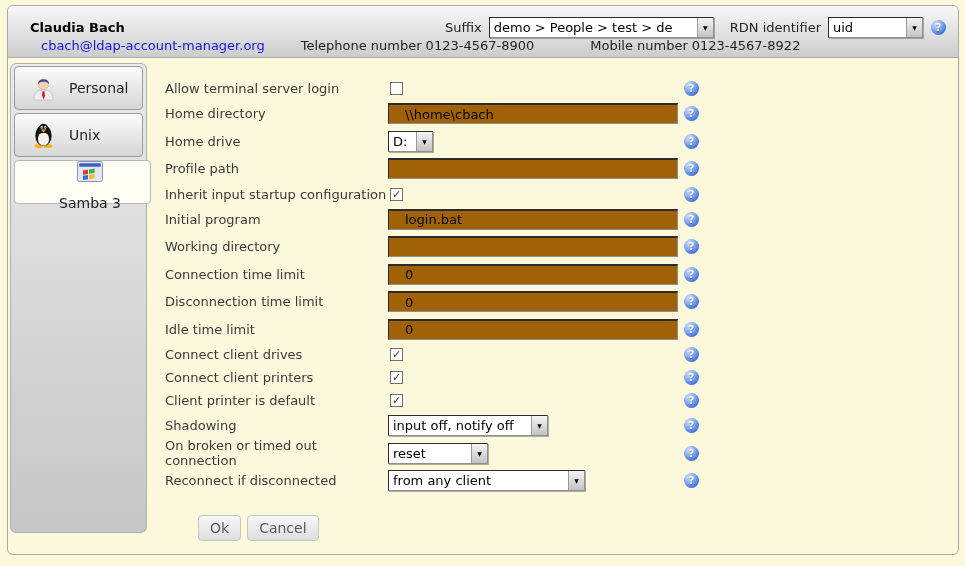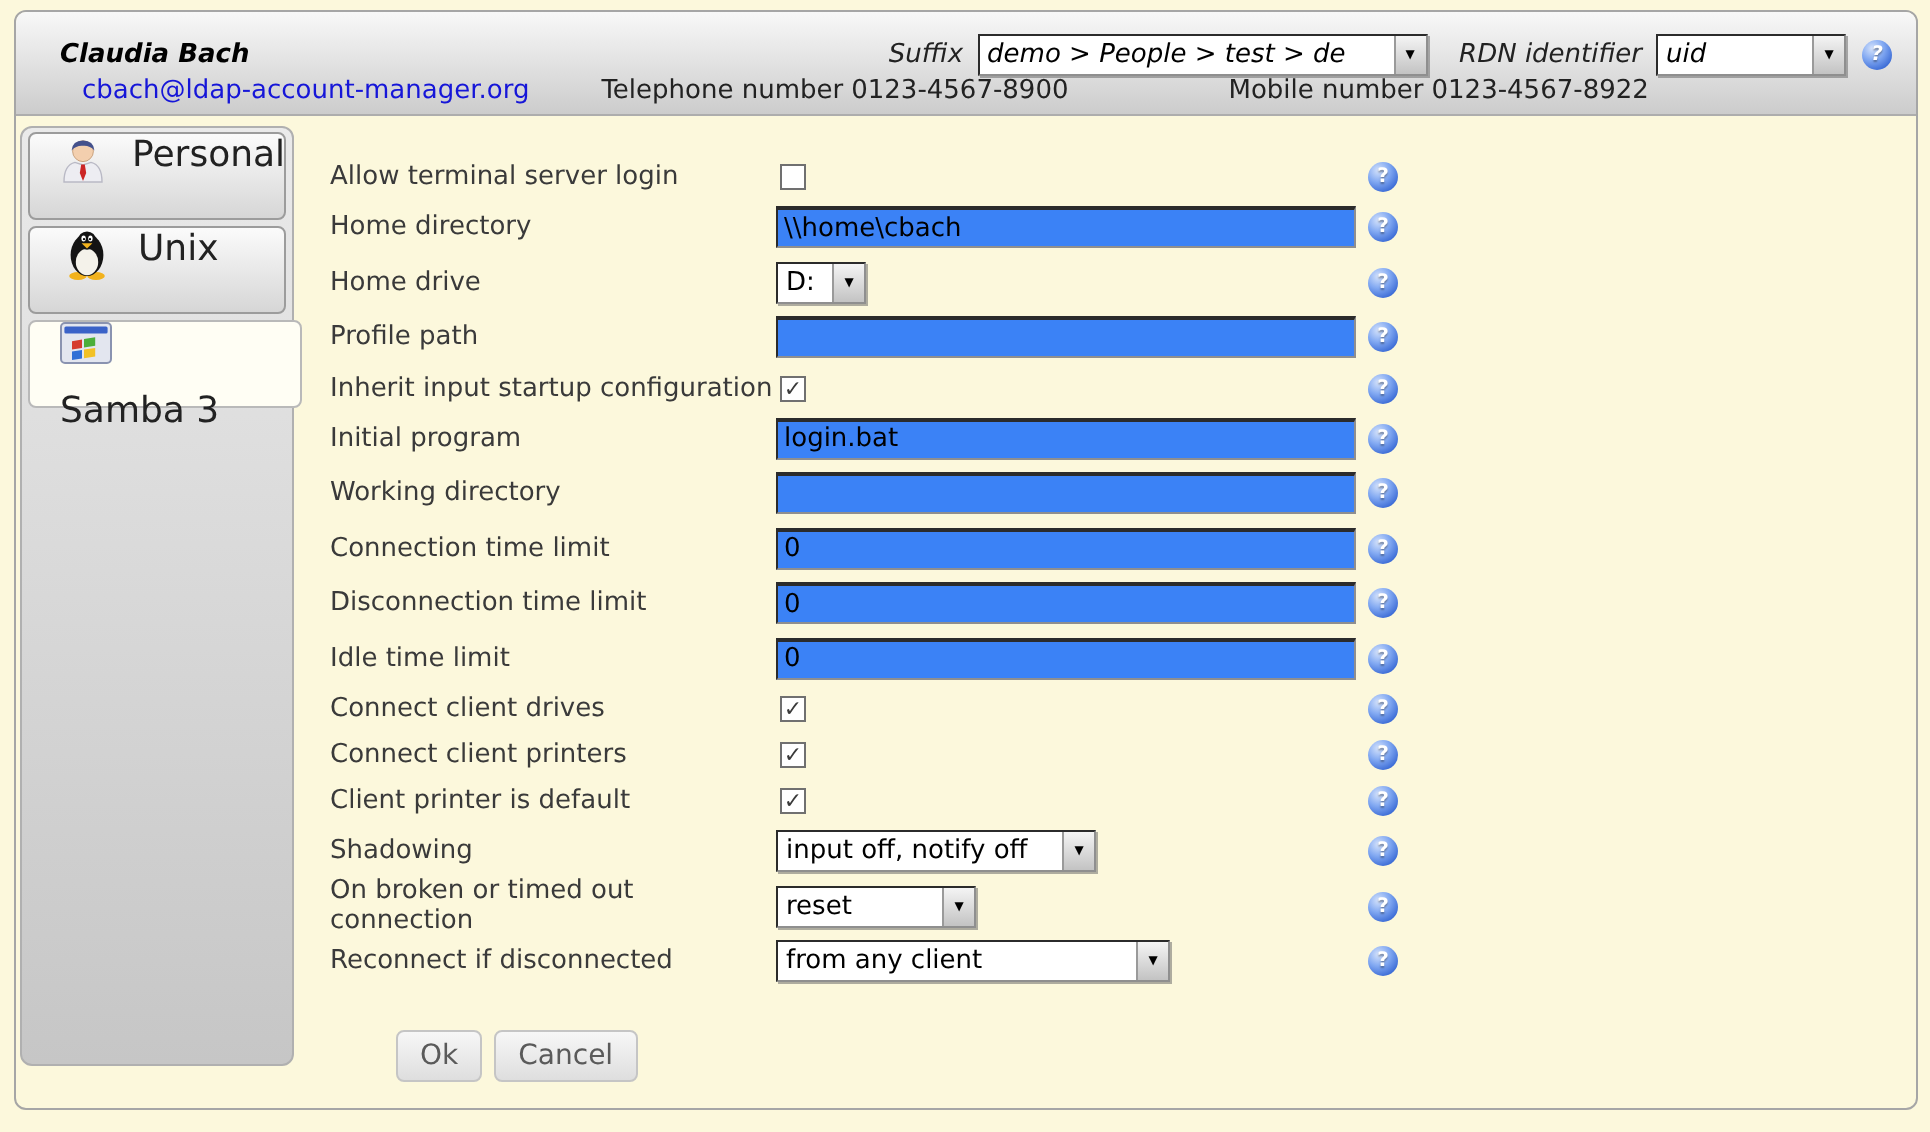--- a/index.html
+++ b/index.html
@@ -19,28 +19,28 @@
     background:#fcf8dc;
   }
   
   .header {
     height:52px;
     background:linear-gradient(to bottom,#f8f8f8,#cccccc);
     border-bottom:1px solid #adadad;
     border-radius:5px 5px 0 0;
     padding:0 12px 0 22px;
   }
-  .header-row1 { display:flex; align-items:center; height:29px; padding-top:13px;font-style:italic; }
+  .header-row1 { display:flex; align-items:center; height:29px; padding-top:13px; }
   .account-name { font-weight:bold; color:#000; }
   .header-right { margin-left:auto; display:flex; align-items:center; }
   .hdr-label { margin-right:7px; color:#222; white-space:nowrap; }
   .rdn-label { margin-left:16px; }
   .header-row2 { display:flex; align-items:center; height:20px; padding-left:11px; color:#222;text-align:center; }
   .email-link { color:#1616d8; text-decoration:none; cursor:pointer; }
-  .tel { margin-left:36px; } .mob { margin-left:80px; }
+  .tel { margin-left:36px; } .mob { margin-left:56px; }
   .pair { display:flex; gap:4px; white-space:nowrap; }
   
   .sel {
     display:flex; align-items:stretch; height:21px;
     border:1px solid #8f8f8f; border-top-color:#2b2b2b; border-left-color:#2b2b2b;
     background:#fff; box-shadow:1px 1px 0 rgba(110,110,110,.55);
     cursor:pointer;
   }
   .sel-text { flex:1; display:flex; align-items:center; padding:0 4px; white-space:nowrap; overflow:hidden; color:#000; }
   .sel-btn {
@@ -63,42 +63,42 @@
     width:137px; flex:none;
     margin:5px 0 0 2px; height:470px;
     background:linear-gradient(to bottom,#eaeaea,#c6c6c6);
     border:1px solid #b0b0b0; border-radius:6px;
     padding:1px 2px;
   }
   .tab {
     height:44px; margin:1px;
     border:1px solid #9c9c9c; border-radius:4px;
     background:linear-gradient(to bottom,#fbfbfb,#d6d6d6);
-    display:flex; padding-left:15px; gap:13px;
-    font-size:18px; color:#222; cursor:pointer;
+    display:flex; align-items:center; padding-left:15px; gap:13px;
+    font-size:14px; color:#222; cursor:pointer;
   }
   .tab + .tab { margin-top:3px; }
   .tab.active {
     background:#fffef4;
     border-color:#b9b9b9;
     width:calc(100% + 6px);
     position:relative; z-index:2;flex-direction:column;
   }
   .tab-icon { display:flex; width:26px; justify-content:center; }
   
   .form-col { margin-left:18px; padding-top:19px; }
   .frow { display:flex; align-items:center; }
   .frow.t-checkbox { height:23px; }
   .frow.t-text, .frow.t-select { height:27.5px; }
   .frow-label { width:223px; flex:none; color:#3a3a3a; }
   .frow-ctrl { width:296px; flex:none; display:flex; align-items:center; }
   .tinput {
     width:290px; height:21px;
     border:1px solid #8f8f8f; border-top:2px solid #2b2b2b; border-left-color:#2b2b2b;
-    background:#3b82f6; padding:0 3px; color:#000;
+    background:#a16207; padding:0 16px; color:#000;
     font-family:inherit; font-size:13px;
   }
   .cb {
     width:13px; height:13px; margin-left:2px; flex:none;
     border:1px solid #707070; background:#fff;
     display:flex; align-items:center; justify-content:center;
     font-size:11px; line-height:1; color:#3a3a3a; cursor:pointer;
   }
   
   .buttons { margin-top:20px; display:flex; gap:6px;padding-left:33px; }

